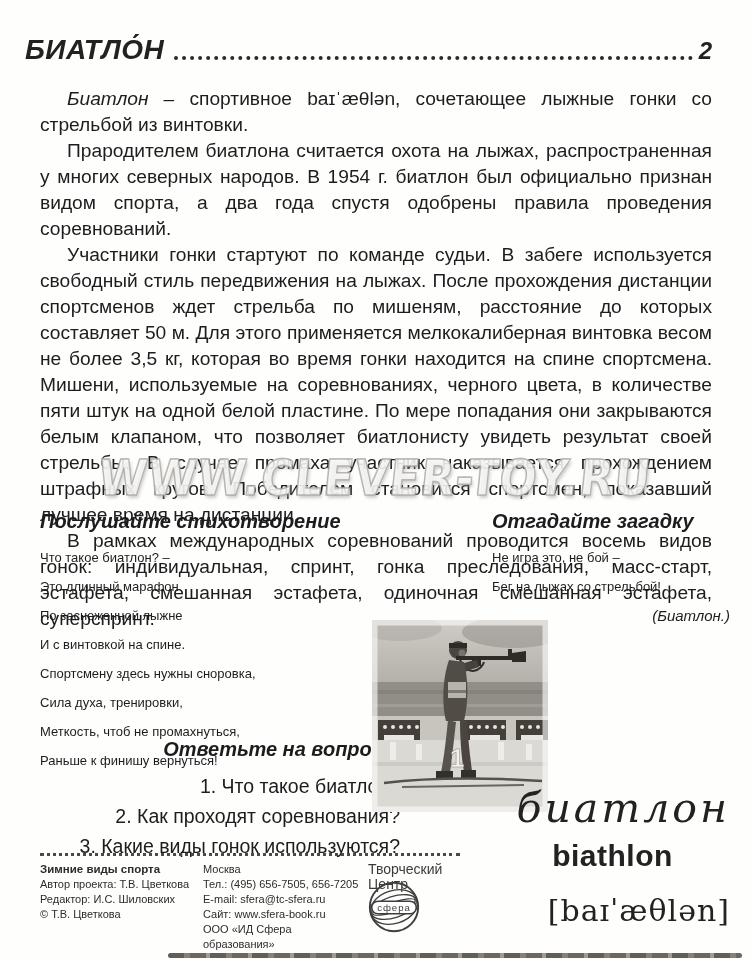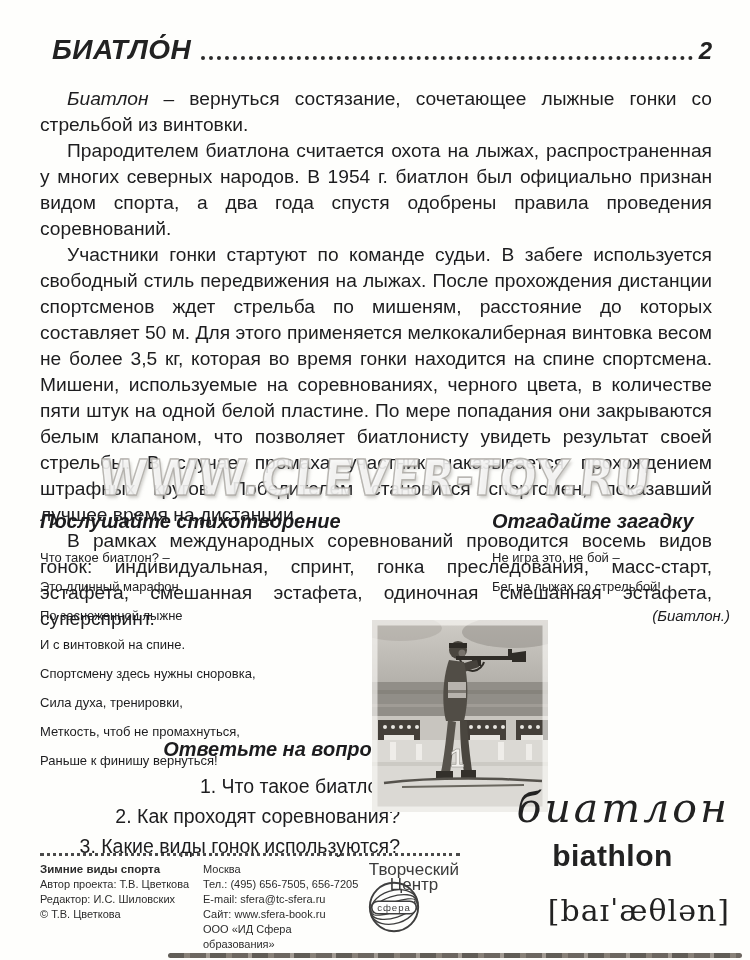--- a/index.html
+++ b/index.html
@@ -7,21 +7,21 @@
     position:relative;
     width:750px;height:960px;
     margin:0 auto;
     background:#fefefc;
     font-family:"Liberation Sans",sans-serif;
     color:#1d1d1f;
     overflow:hidden;
   }
   
   .header{
-    position:absolute;top:34px;left:52px;right:38px;
+    position:absolute;top:34px;left:25px;right:38px;
     display:flex;align-items:flex-end;
   }
   .title{
     font-size:28px;font-weight:bold;font-style:italic;
     letter-spacing:.5px;white-space:nowrap;color:#222;
   }
   .leader{
     flex:1;height:0;
     border-bottom:4px dotted #2b2b2b;
     margin:0 6px 6px 10px;
@@ -93,21 +93,21 @@
     padding-top:6px;
     display:flex;
     font-size:11px;line-height:15px;color:#2c2c2c;
   }
   .footer-col1{width:163px;}
   .footer-col2{width:162px;}
   .series-title{font-weight:bold;font-size:11.5px;}
   .logo-block{position:relative;width:95px;height:78px;}
   .logo-text{
     position:absolute;top:0;right:0;width:92px;
-    font-size:17px;line-height:15px;color:#3b3b3b;text-align:center;
+    font-size:14px;line-height:15px;color:#3b3b3b;text-align:left;
   }
   .logo-sphere{position:absolute;left:0;top:16px;width:58px;height:58px;}
   
   .scan-strip{
     position:absolute;left:168px;right:8px;bottom:2px;height:5px;
     border-radius:3px;opacity:.8;
     background:repeating-linear-gradient(90deg,
       #3a352e 0 16px,#6a6157 16px 22px,#48413a 22px 38px,#8a8178 38px 42px);
   }
 </style>
@@ -116,21 +116,21 @@
 
 <div class="page">
 
   <div class="header">
     <span class="title">БИАТЛО́Н</span>
     <span class="leader"></span>
     <span class="pagenum">2</span>
   </div>
 
   <div class="article">
-    <p><span class="ital">Биатлон</span><span> – вернуться состязание, сочетающее лыжные гонки со стрельбой из винтовки.</span></p>
+    <p><span class="ital">Биатлон</span><span> – спортивное baɪˈæθlən, сочетающее лыжные гонки со стрельбой из винтовки.</span></p>
     <p>Прародителем биатлона считается охота на лыжах, распространенная у многих северных народов. В 1954 г. биатлон был официально признан видом спорта, а два года спустя одобрены правила проведения соревнований.</p>
     <p>Участники гонки стартуют по команде судьи. В забеге используется свободный стиль передвижения на лыжах. После прохождения дистанции спортсменов ждет стрельба по мишеням, расстояние до которых составляет 50 м. Для этого применяется мелкокалиберная винтовка весом не более 3,5 кг, которая во время гонки находится на спине спортсмена. Мишени, используемые на соревнованиях, черного цвета, в количестве пяти штук на одной белой пластине. По мере попадания они закрываются белым клапаном, что позволяет биатлонисту увидеть результат своей стрельбы. В случае промаха участник наказывается прохождением штрафных кругов. Победителем становится спортсмен, показавший лучшее время на дистанции.</p>
     <p>В рамках международных соревнований проводится восемь видов гонок: индивидуальная, спринт, гонка преследования, масс-старт, эстафета, смешанная эстафета, одиночная смешанная эстафета, суперспринт.</p>
   </div>
 
   <div class="watermark">WWW.CLEVER-TOY.RU</div>
 
   <div class="poem-block">
     <div class="section-heading">Послушайте стихотворение</div>
     <div class="verse-line">Что такое биатлон? –</div>

